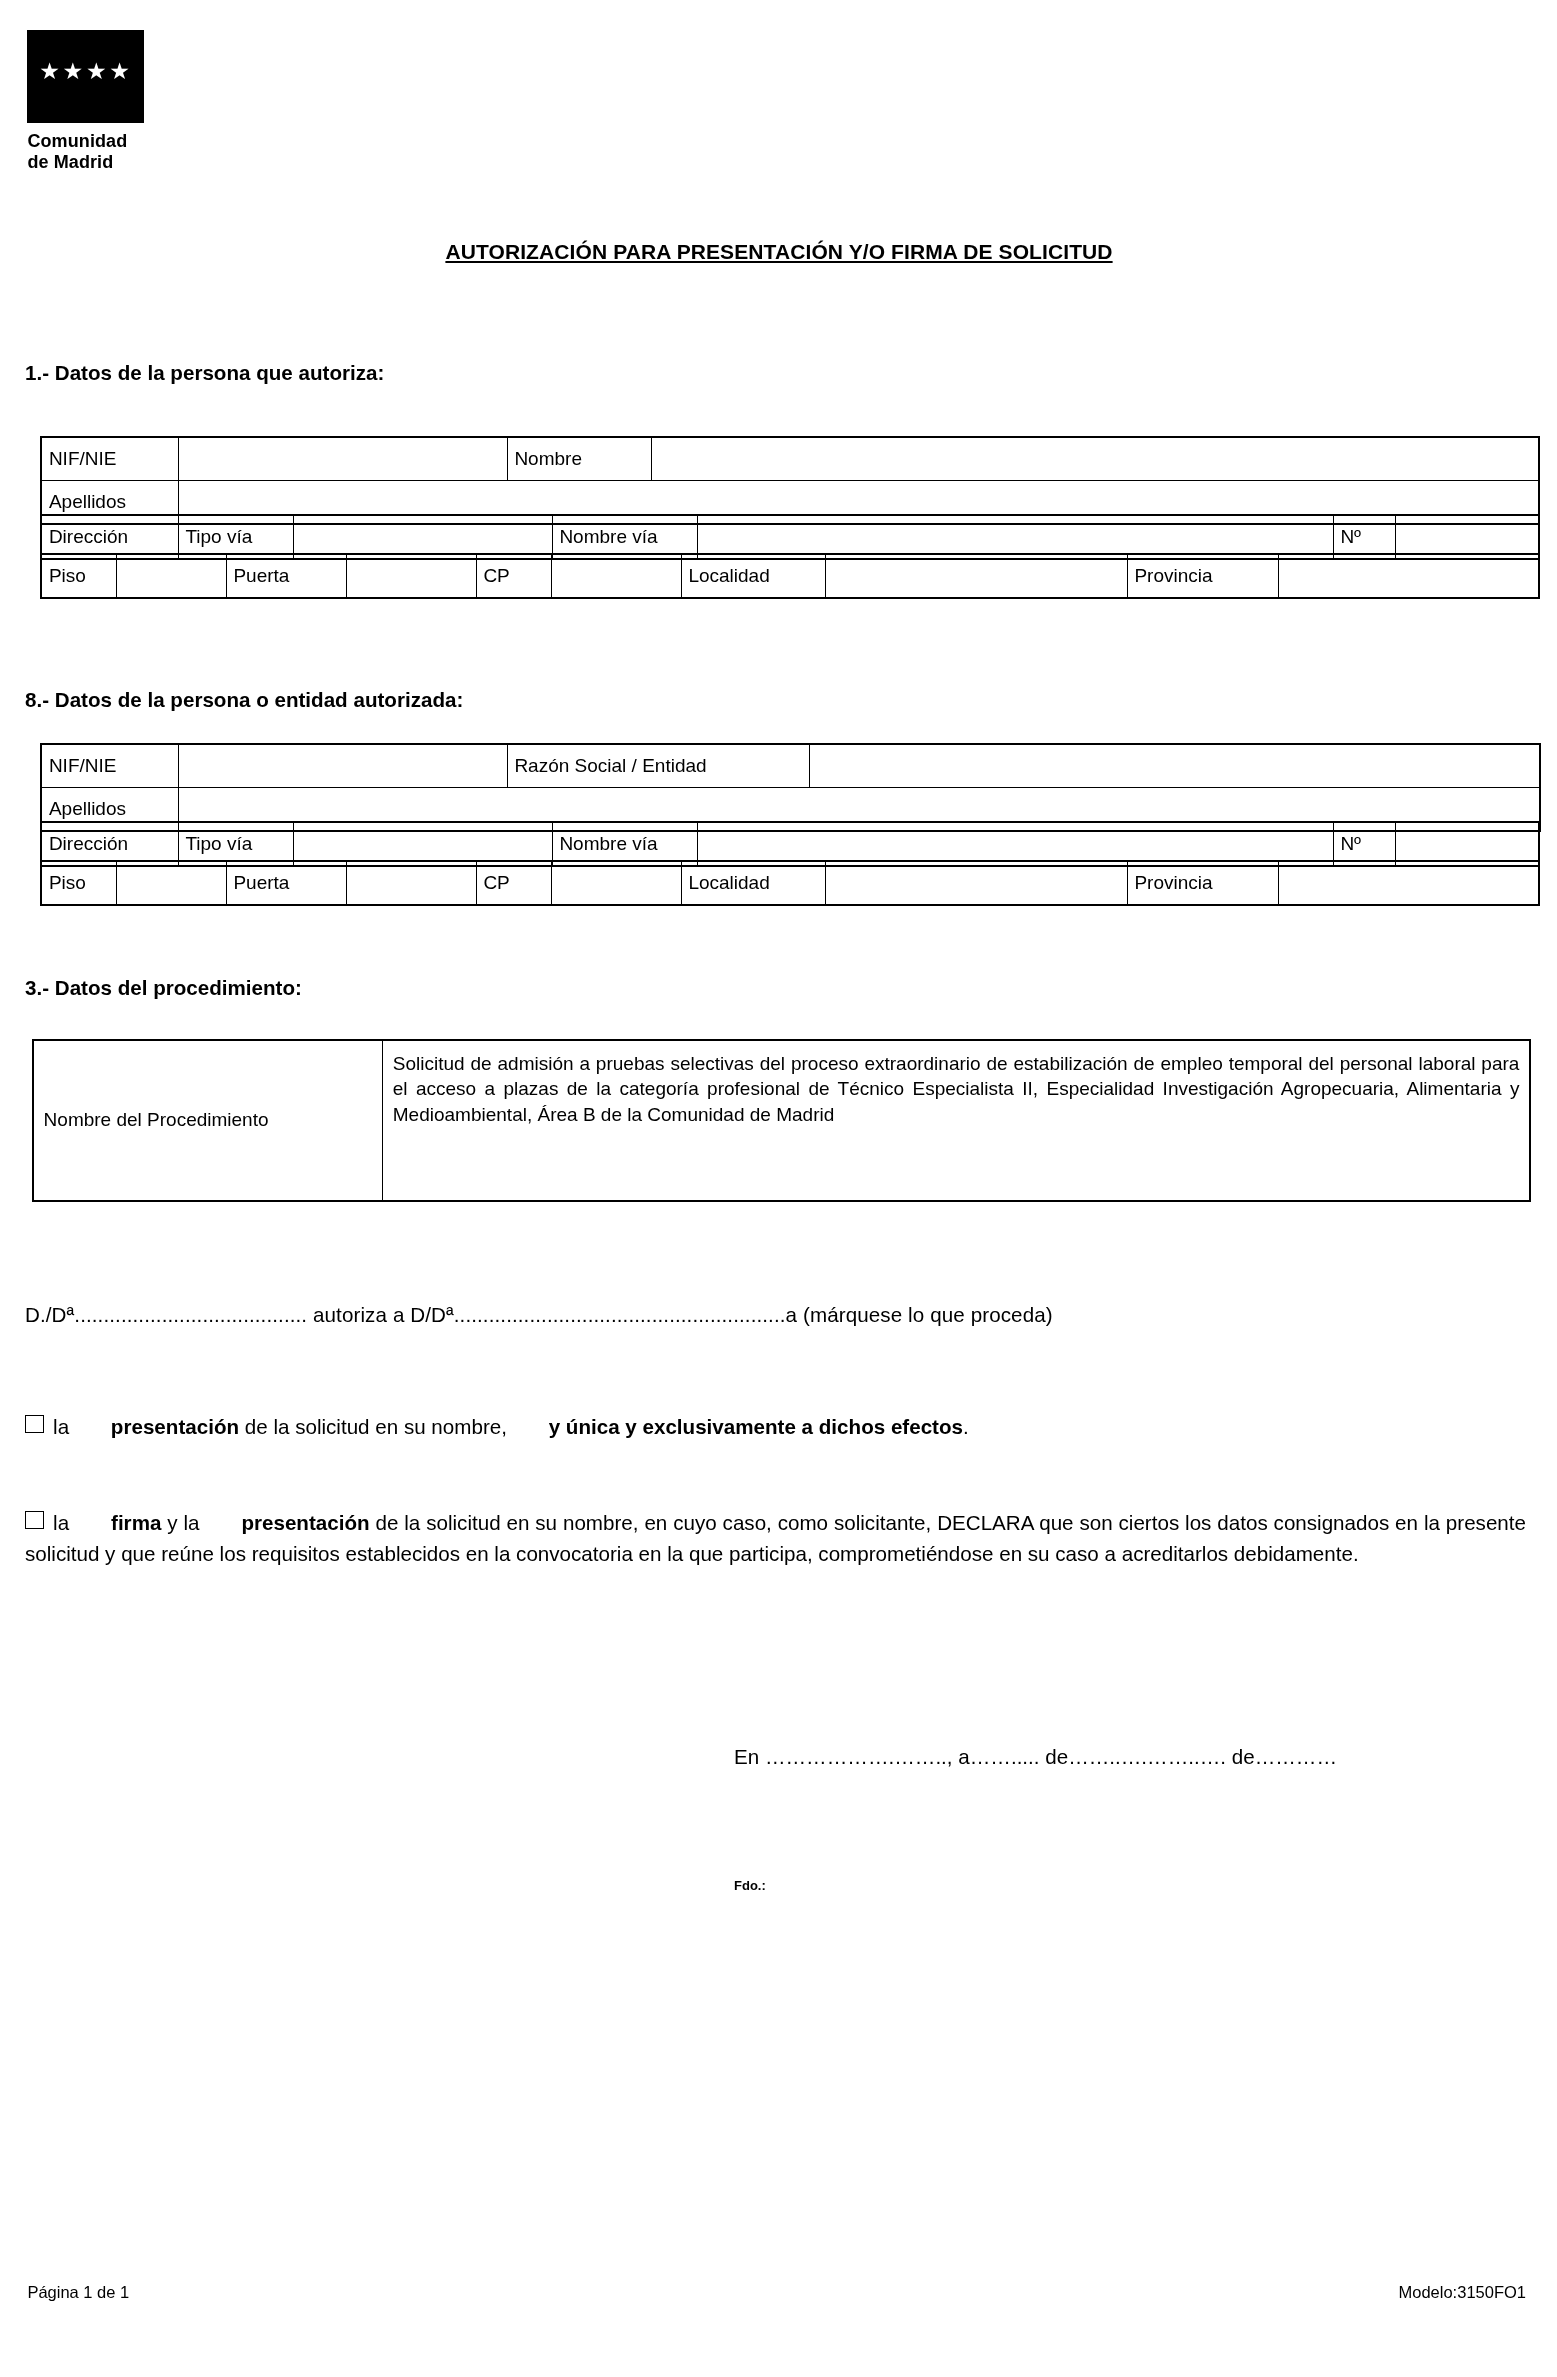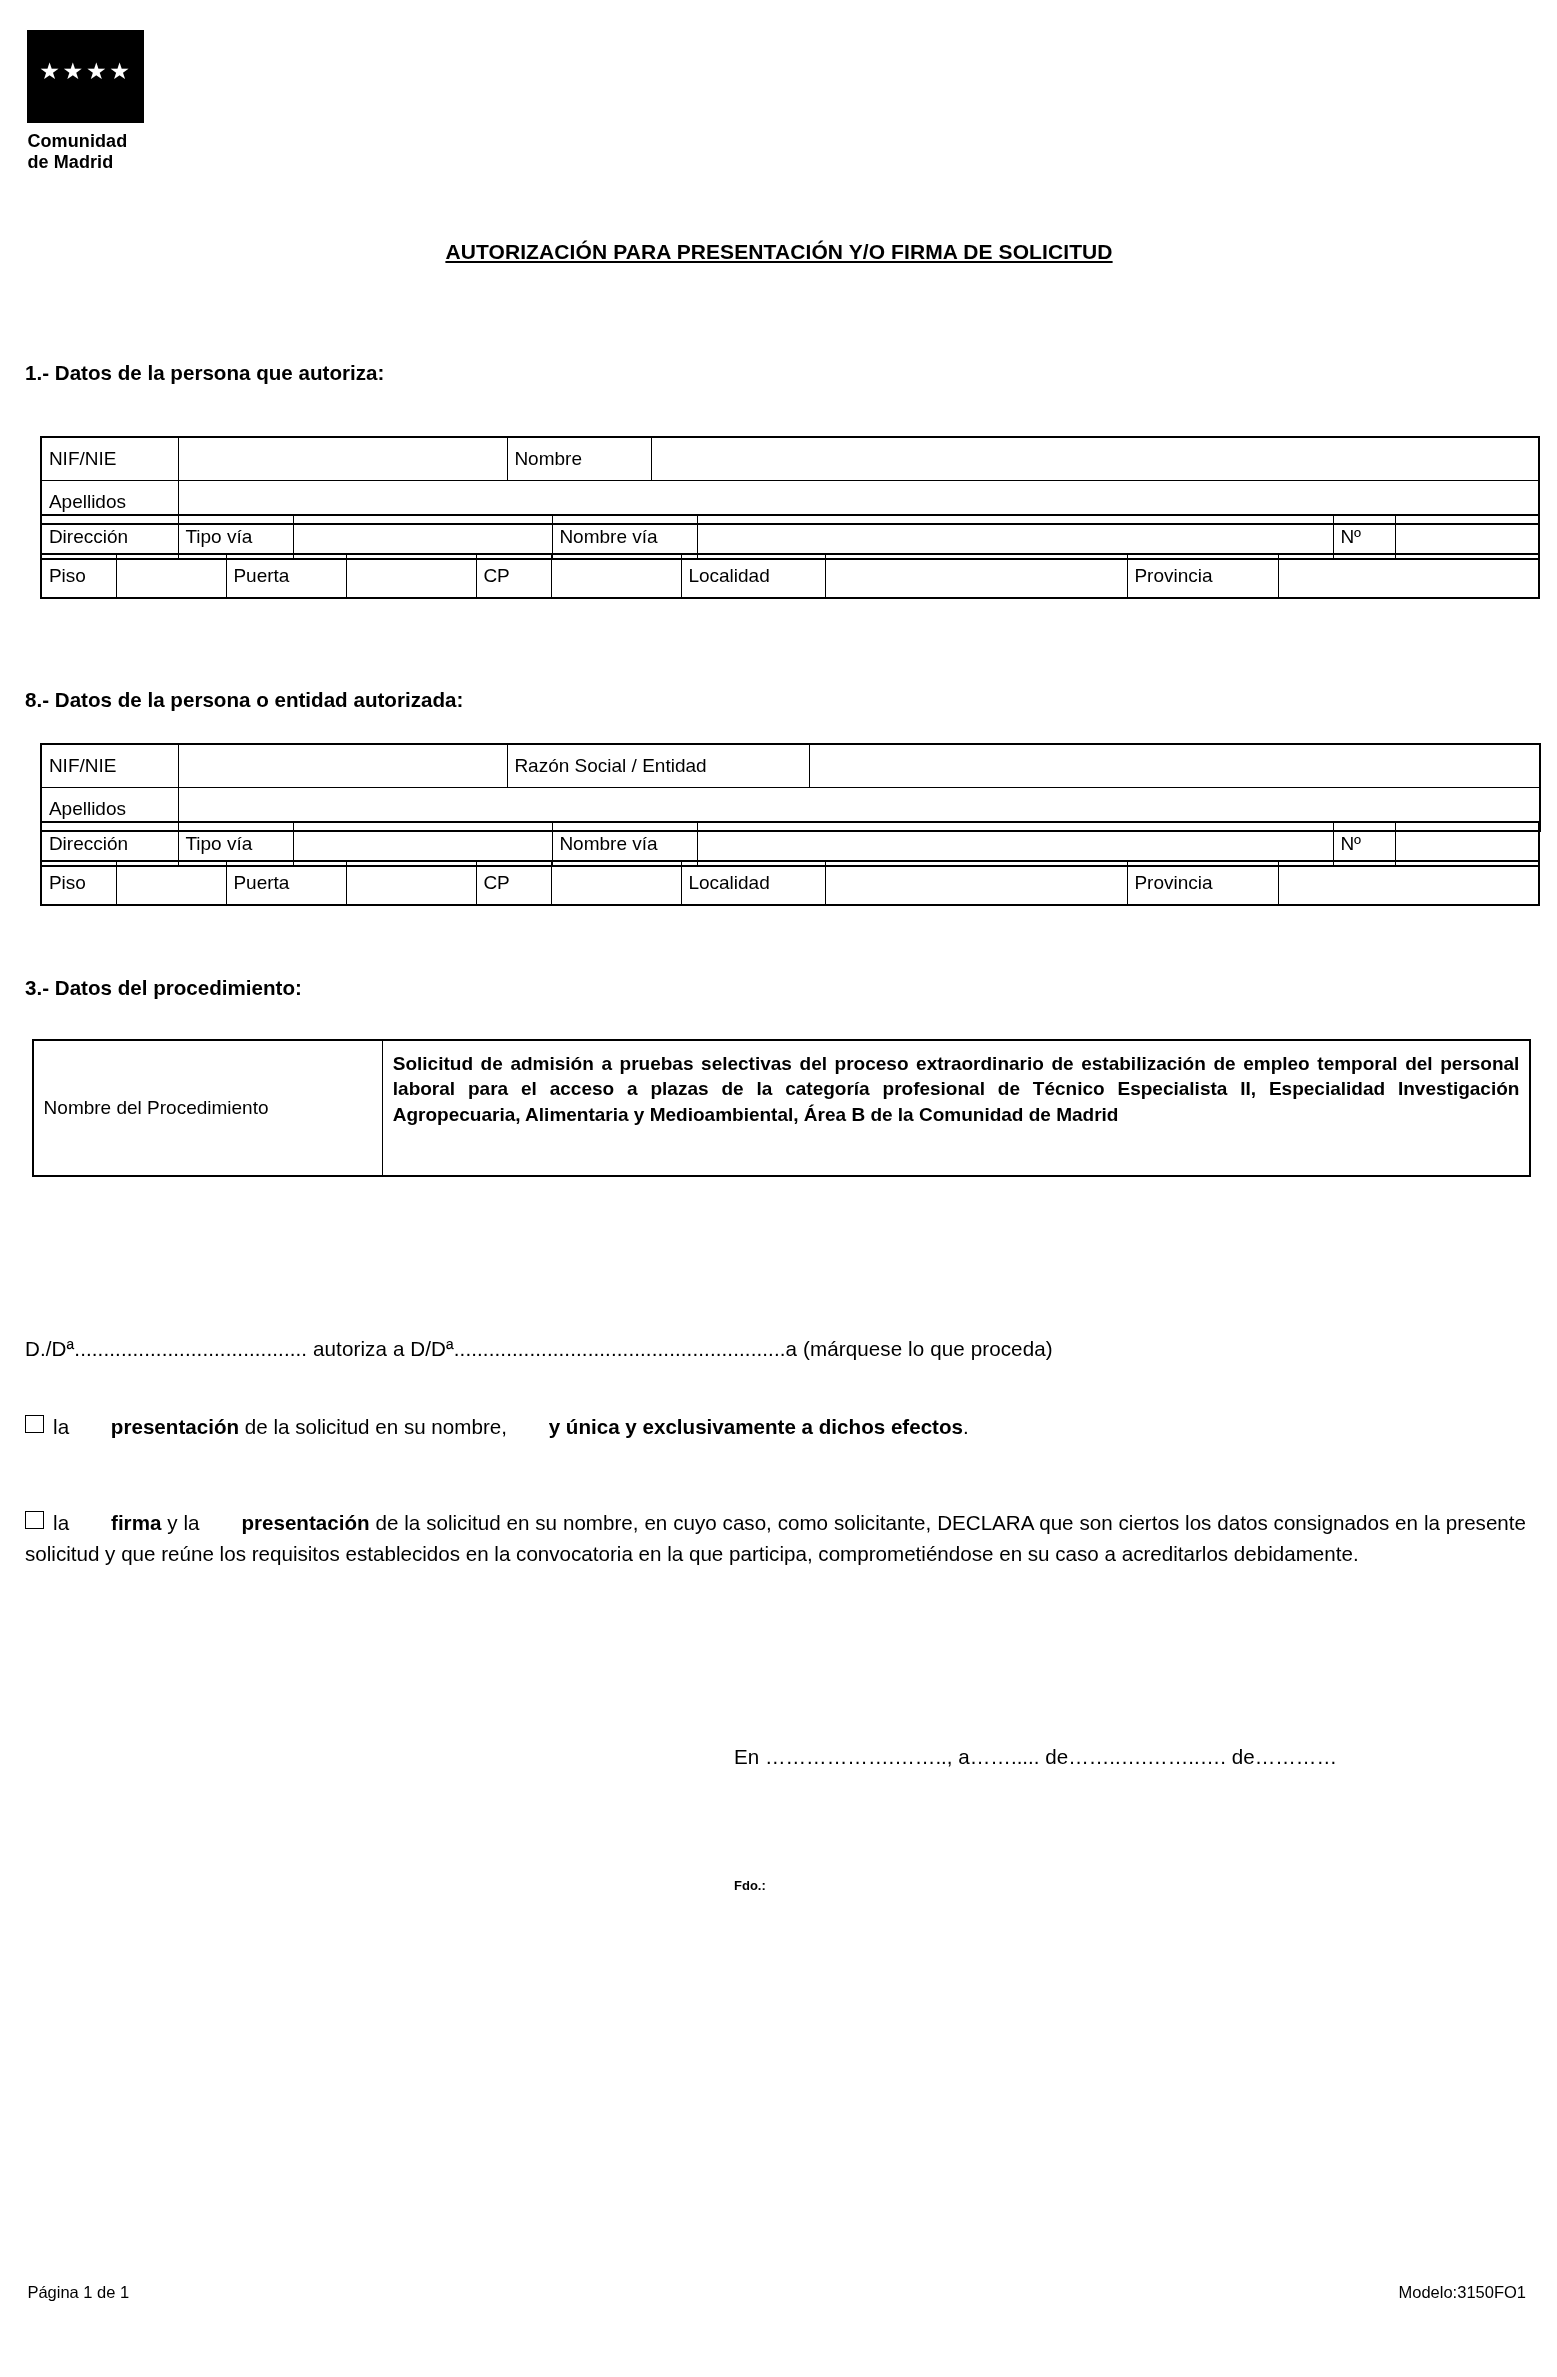--- a/index.html
+++ b/index.html
@@ -121,34 +121,32 @@
   }
   #table3 td.label-cell {
     width: 329px;
     text-align: left;
   }
   #table3 td.value-cell {
     text-align: justify;
     line-height: 1.35;
     vertical-align: top;
     padding-top: 9.6px;
-    padding-bottom: 1px;
+    padding-bottom: 26px;
     height: 123px;
-    font-weight: bold;
   }
 
   
   .auth-line {
     position: absolute;
     left: 25px;
     right: 27.4px;
     top: 1303px;
     font-size: 20.6px;
     letter-spacing: 0.1px;
-    margin-top: 34px;
   }
 
   .check-para {
     position: absolute;
     left: 25px;
     right: 32px;
     font-size: 20.6px;
     line-height: 1.5;
     text-align: justify;
   }

